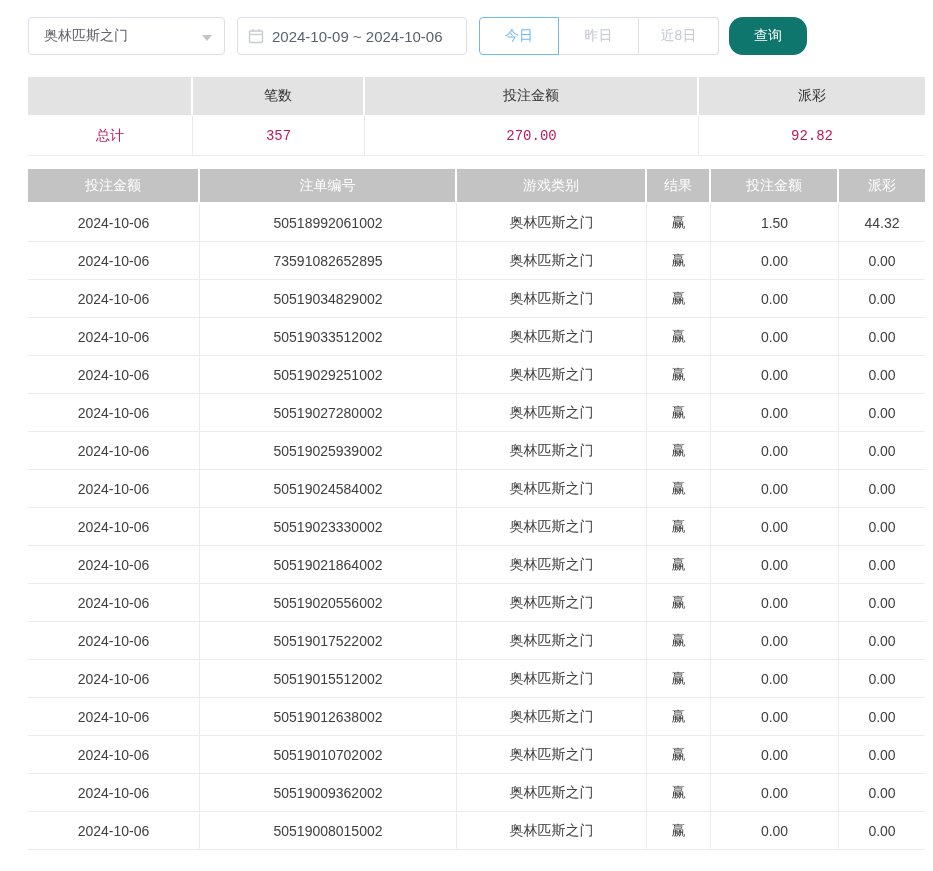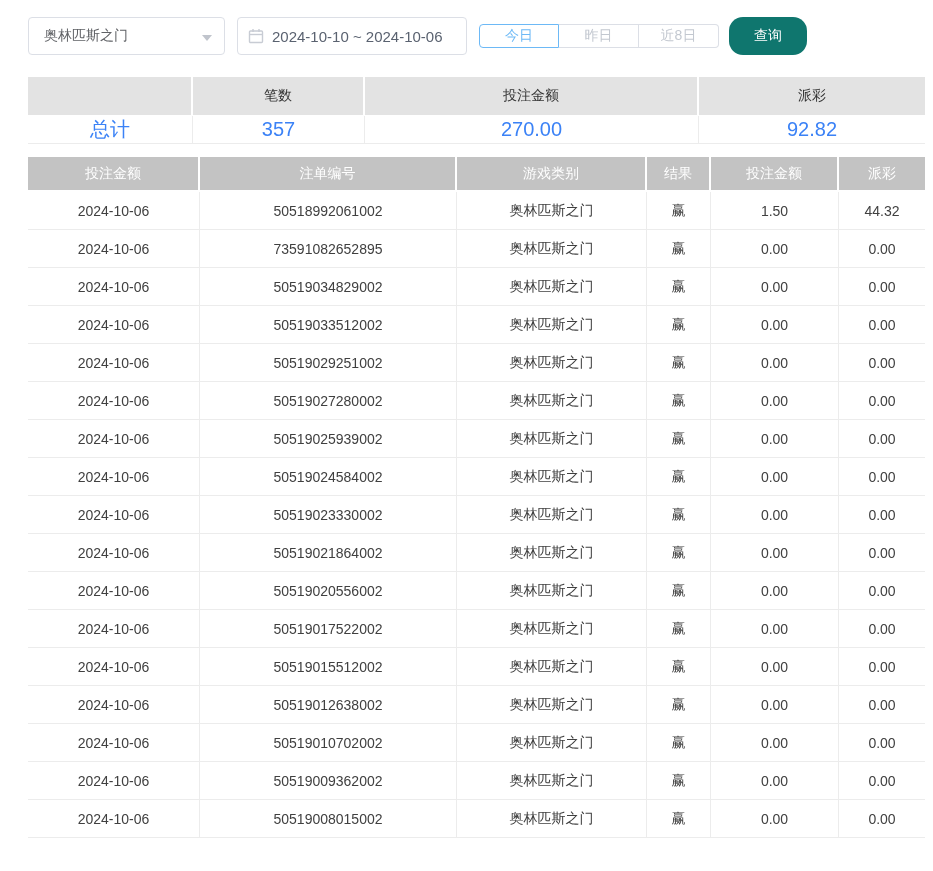--- a/index.html
+++ b/index.html
@@ -32,49 +32,49 @@
   }
   .date-box {
     margin-left: 12px; width: 230px; height: 38px;
     border: 1px solid #dcdfe6; border-radius: 4px;
     display: flex; align-items: center; padding: 0 10px;
     color: #5a6270; font-size: 15px; cursor: pointer; background: #fff;
   }
   .date-box .cal-icon { margin-right: 8px; display: flex; }
   .btn-group { display: flex; margin-left: 12px; }
   .qbtn {
-    width: 80px; height: 24px; background: #fff;
+    width: 80px; height: 38px; background: #fff;
     border: 1px solid #dcdfe6; border-left-width: 0;
     color: #c3c8d0; font-size: 14px; cursor: pointer;
     display: flex; align-items: center; justify-content: center;
   }
   .qbtn:first-child { border-left-width: 1px; border-radius: 4px 0 0 4px; }
   .qbtn:last-child { border-radius: 0 4px 4px 0; }
   .qbtn.active { border: 1px solid #6db9f6; color: #6db9f6; }
   .qbtn.active + .qbtn { border-left-width: 0; }
   .search-btn {
     margin-left: 10px; width: 78px; height: 38px;
     background: #0f766e; border: none; border-radius: 14px;
     color: #ffffff; font-size: 14px; cursor: pointer;
   }
 
   
   table { border-collapse: separate; border-spacing: 0; table-layout: fixed; width: 897px; }
   th, td { text-align: center; font-weight: normal; overflow: hidden; white-space: nowrap; }
 
   
-  .summary-table { margin-top: 22px; }
+  .summary-table { margin-top: 22px; font-family: Liberation Mono, monospace; }
   .summary-table th {
     background: #e3e3e3; color: #333333; font-size: 14px;
     height: 39px; border-right: 2px solid #ffffff; border-bottom: 1px solid #ffffff;
   }
   .summary-table th:last-child { border-right: none; }
   .summary-table td {
-    background: #ffffff; color: #3b82f6; font-size: 20px;
-    height: 27px; border-right: 1px solid #ececec; border-bottom: 1px solid #ececec;
+    background: #ffffff; color: #be185d; font-size: 14px;
+    height: 40px; border-right: 1px solid #ececec; border-bottom: 1px solid #ececec;
   }
   .summary-table td:last-child { border-right: none; }
 
   
   .bet-table { margin-top: 13px; }
   .bet-table th {
     background: #c3c3c3; color: #ffffff; font-size: 14px;
     height: 35px; border-right: 2px solid #ffffff; border-bottom: 2px solid #ffffff;
   }
   .bet-table th:last-child { border-right: none; }
@@ -98,21 +98,21 @@
 
     <div class="date-box">
       <span class="cal-icon">
         <svg width="16" height="16" viewBox="0 0 16 16">
           <rect x="1.5" y="3" width="13" height="11.5" rx="1" fill="none" stroke="#c8ccd4" stroke-width="1.4"></rect>
           <line x1="1.5" y1="6.5" x2="14.5" y2="6.5" stroke="#c8ccd4" stroke-width="1.4"></line>
           <line x1="5" y1="1" x2="5" y2="4" stroke="#c8ccd4" stroke-width="1.4"></line>
           <line x1="11" y1="1" x2="11" y2="4" stroke="#c8ccd4" stroke-width="1.4"></line>
         </svg>
       </span>
-      <span>2024-10-10 ~ 2024-10-06</span>
+      <span>2024-10-09 ~ 2024-10-06</span>
     </div>
 
     <div class="btn-group">
       <button class="qbtn active">今日</button>
       <button class="qbtn">昨日</button>
       <button class="qbtn">近8日</button>
     </div>
 
     <button class="search-btn">查询</button>
   </div>

